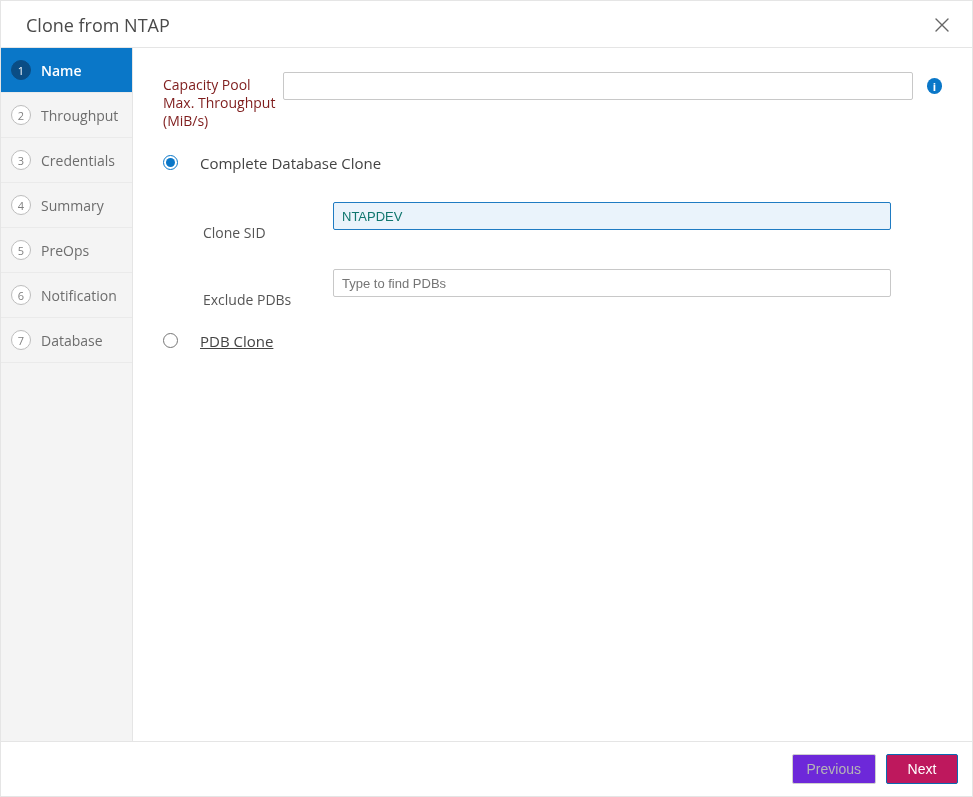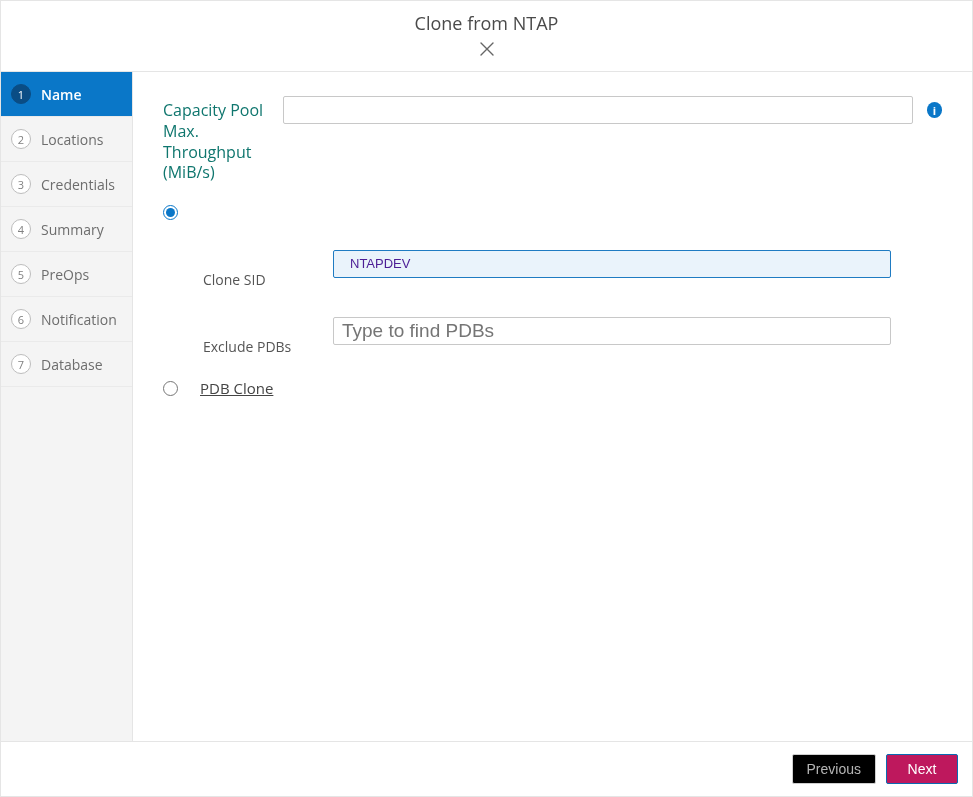--- a/index.html
+++ b/index.html
@@ -1,52 +1,52 @@
 <!DOCTYPE html>
 <html><head>
 <meta charset="utf-8">
 <style>
   * { box-sizing: border-box; margin: 0; padding: 0; }
   html, body { width: 973px; height: 797px; font-family: "Segoe UI", "Open Sans", Arial, sans-serif; color: #444; background: #fff; }
   .dialog { width: 973px; height: 797px; display: flex; flex-direction: column; border: 1px solid #e5e5e5; }
-  .header { display: flex; align-items: center; justify-content: space-between; padding: 10px 16px 8px 16px; border-bottom: 1px solid #e5e5e5; flex-direction: column; }
+  .header { display: flex; align-items: center; justify-content: space-between; padding: 10px 16px 8px 25px; border-bottom: 1px solid #e5e5e5; }
   .header-title { font-size: 18px; font-weight: 400; color: #4a4a4a; }
   .close-btn { width: 28px; height: 28px; display: flex; align-items: center; justify-content: center; color: #666; cursor: pointer; font-size: 18px; }
   .body { flex: 1; display: flex; min-height: 0; }
   .sidebar { width: 132px; background: #f4f4f4; border-right: 1px solid #e5e5e5; padding-top: 0; }
   .step { display: flex; align-items: center; gap: 10px; padding: 12px 10px; font-size: 14px; color: #6d6d6d; cursor: pointer; border-bottom: 1px solid #eaeaea; }
   .step.active { background: #0a77c8; color: #fff; }
   .step-num { width: 20px; height: 20px; border: 1px solid #bdbdbd; border-radius: 50%; display: flex; align-items: center; justify-content: center; font-size: 11px; color: #808080; background: #fff; }
   .step.active .step-num { background: #0a4d85; border-color: #0a4d85; color: #fff; }
   .step-label { font-size: 14px; }
   .step.active .step-label { font-weight: 600; text-align: right; }
 
   .main { flex: 1; padding: 24px 30px 16px 30px; display: flex; flex-direction: column; position: relative; }
 
   .row { display: flex; align-items: flex-start; margin-bottom: 22px; }
-  .row .label { width: 120px; font-size: 16px; color: #0f766e; line-height: 1.3; padding-top: 4px; }
+  .row .label { width: 120px; font-size: 14px; color: #7f1d1d; line-height: 1.3; padding-top: 4px; }
   .row .control { flex: 1; display: flex; align-items: center; }
-  .text-input { height: 28px; width: 100%; border: 1px solid #c8c8c8; border-radius: 2px; padding: 0 16px; font-size: 13px; color: #4c1d95; background: #fff; }
+  .text-input { height: 28px; width: 100%; border: 1px solid #c8c8c8; border-radius: 2px; padding: 0 8px; font-size: 13px; color: #0f766e; background: #fff; }
   .text-input.highlight { background: #eaf3fb; border: 1px solid #1f7bc2; }
   .info-icon { width: 16px; height: 16px; border-radius: 50%; background: #0a77c8; color: #fff; font-size: 11px; font-weight: 700; display: flex; align-items: center; justify-content: center; margin-left: 14px; cursor: pointer; }
 
   .radio-row { display: flex; align-items: center; margin-bottom: 18px; }
   .radio-row input[type=radio] { width: 15px; height: 15px; accent-color: #0a77c8; cursor: pointer; }
   .radio-row .radio-label { margin-left: 22px; font-size: 15px; color: #444; }
 
   .sub-fields { margin-left: 40px; }
   .sub-row { display: flex; align-items: center; margin-bottom: 16px; }
   .sub-row .sub-label { width: 130px; font-size: 14px; color: #555; margin-top: 32px; }
   .sub-row .sub-control { flex: 1; max-width: 558px; }
 
-  .select-input { height: 28px; width: 100%; border: 1px solid #c8c8c8; border-radius: 2px; padding: 0 8px; font-size: 19px; color: #888; background: #fff; }
+  .select-input { height: 28px; width: 100%; border: 1px solid #c8c8c8; border-radius: 2px; padding: 0 8px; font-size: 13px; color: #888; background: #fff; }
 
   .footer { border-top: 1px solid #e5e5e5; padding: 12px 14px; display: flex; justify-content: flex-end; gap: 10px; }
   .btn { min-width: 72px; height: 30px; padding: 0 14px; font-size: 14px; border-radius: 2px; cursor: pointer; }
-  .btn-secondary { background: #000000; border: 1px solid #cfcfcf; color: #b5b5b5; }
+  .btn-secondary { background: #6d28d9; border: 1px solid #cfcfcf; color: #b5b5b5; }
   .btn-primary { background: #be185d; border: 1px solid #0a6ab2; color: #fff; }
 </style>
 </head>
 <body>
 
 <div class="dialog">
 
   <div class="header">
     <div class="header-title">Clone from NTAP</div>
     <div class="close-btn">
@@ -58,21 +58,21 @@
 
   <div class="body">
 
     <div class="sidebar">
       <div class="step active">
         <div class="step-num">1</div>
         <div class="step-label">Name</div>
       </div>
       <div class="step">
         <div class="step-num">2</div>
-        <div class="step-label">Locations</div>
+        <div class="step-label">Throughput</div>
       </div>
       <div class="step">
         <div class="step-num">3</div>
         <div class="step-label">Credentials</div>
       </div>
       <div class="step">
         <div class="step-num">4</div>
         <div class="step-label">Summary</div>
       </div>
       <div class="step">
@@ -94,20 +94,21 @@
       <div class="row">
         <div class="label">Capacity Pool Max. Throughput (MiB/s)</div>
         <div class="control">
           <input type="text" class="text-input" value="" style="">
           <div class="info-icon">i</div>
         </div>
       </div>
 
       <div class="radio-row">
         <input type="radio" name="clonetype" checked="" style="">
+        <div class="radio-label">Complete Database Clone</div>
       </div>
 
       <div class="sub-fields">
         <div class="sub-row">
           <div class="sub-label">Clone SID</div>
           <div class="sub-control">
             <input type="text" class="text-input highlight" value="NTAPDEV" style="">
           </div>
         </div>
         <div class="sub-row">

